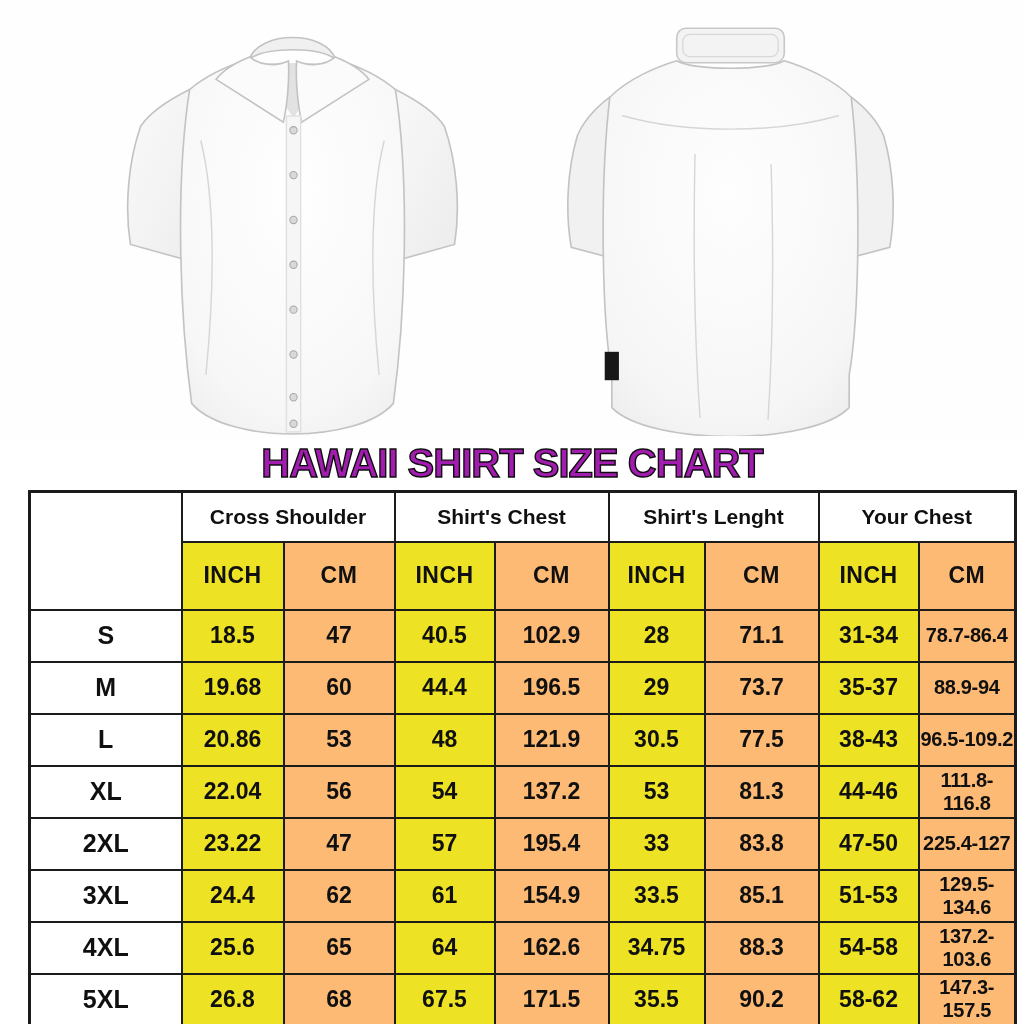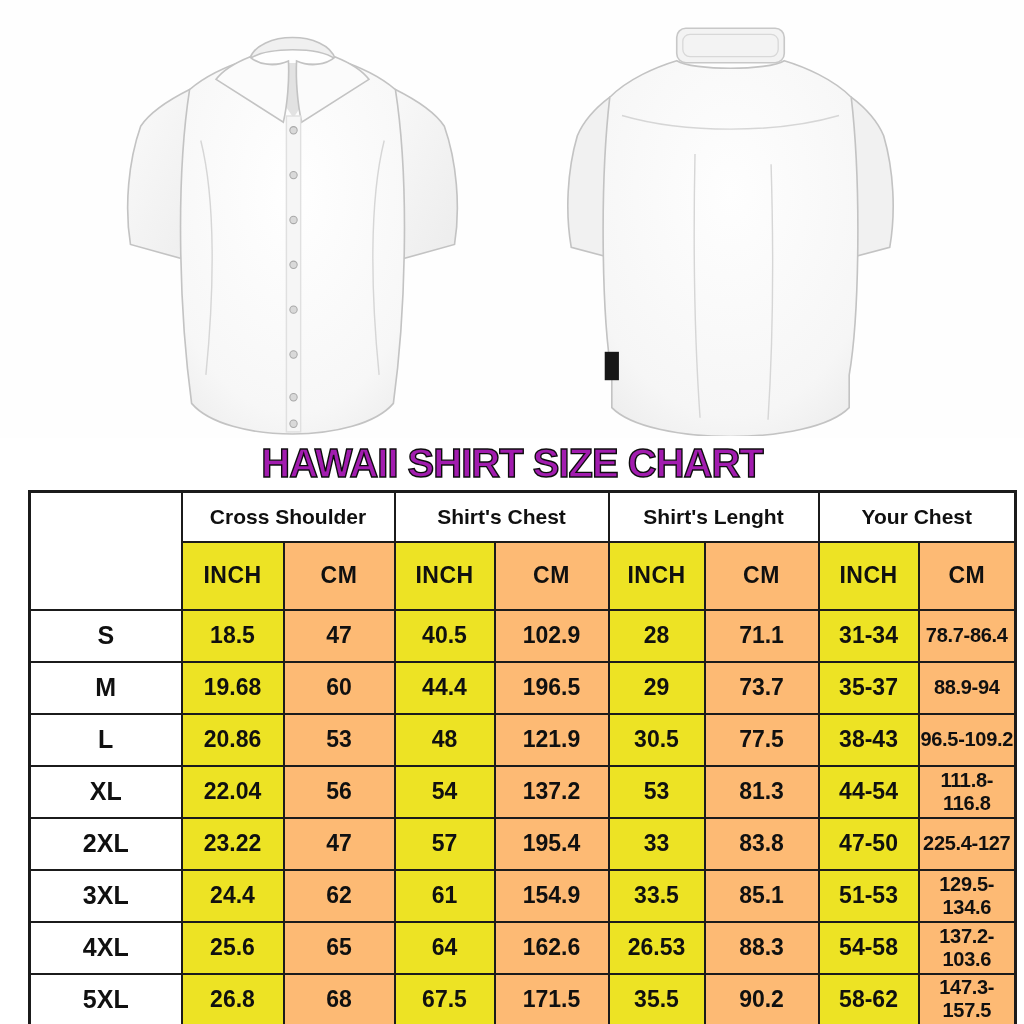--- a/index.html
+++ b/index.html
@@ -200,21 +200,21 @@
           <td class="cm-bg cm-range">96.5-109.2</td>
         </tr>
         <tr>
           <td class="size-cell">XL</td>
           <td class="inch-bg">22.04</td>
           <td class="cm-bg">56</td>
           <td class="inch-bg">54</td>
           <td class="cm-bg">137.2</td>
           <td class="inch-bg">53</td>
           <td class="cm-bg">81.3</td>
-          <td class="inch-bg">44-54</td>
+          <td class="inch-bg">44-46</td>
           <td class="cm-bg cm-range">111.8-116.8</td>
         </tr>
         <tr>
           <td class="size-cell">2XL</td>
           <td class="inch-bg">23.22</td>
           <td class="cm-bg">47</td>
           <td class="inch-bg">57</td>
           <td class="cm-bg">195.4</td>
           <td class="inch-bg">33</td>
           <td class="cm-bg">83.8</td>
@@ -231,21 +231,21 @@
           <td class="cm-bg">85.1</td>
           <td class="inch-bg">51-53</td>
           <td class="cm-bg cm-range">129.5-134.6</td>
         </tr>
         <tr>
           <td class="size-cell">4XL</td>
           <td class="inch-bg">25.6</td>
           <td class="cm-bg">65</td>
           <td class="inch-bg">64</td>
           <td class="cm-bg">162.6</td>
-          <td class="inch-bg">26.53</td>
+          <td class="inch-bg">34.75</td>
           <td class="cm-bg">88.3</td>
           <td class="inch-bg">54-58</td>
           <td class="cm-bg cm-range">137.2-103.6</td>
         </tr>
         <tr>
           <td class="size-cell">5XL</td>
           <td class="inch-bg">26.8</td>
           <td class="cm-bg">68</td>
           <td class="inch-bg">67.5</td>
           <td class="cm-bg">171.5</td>

